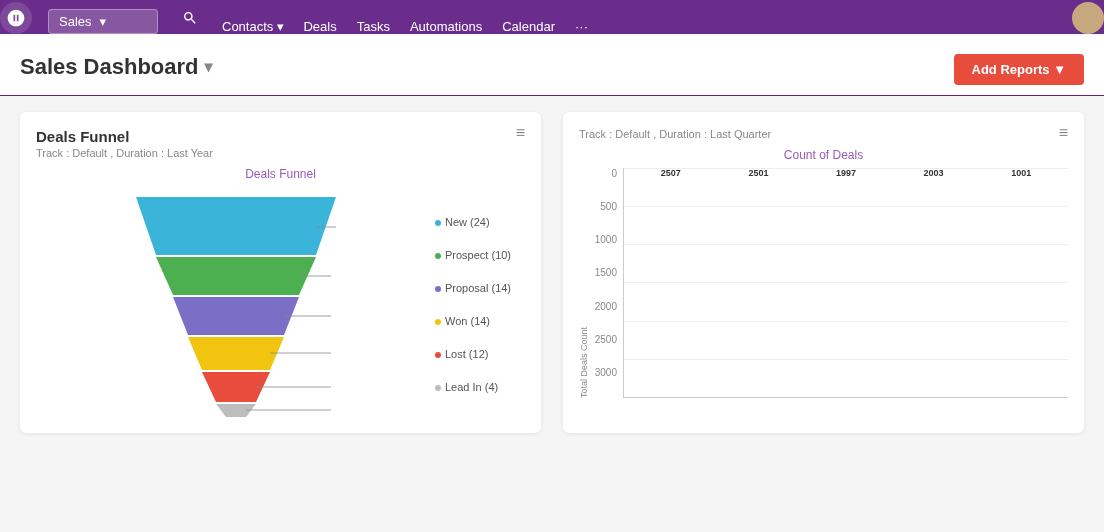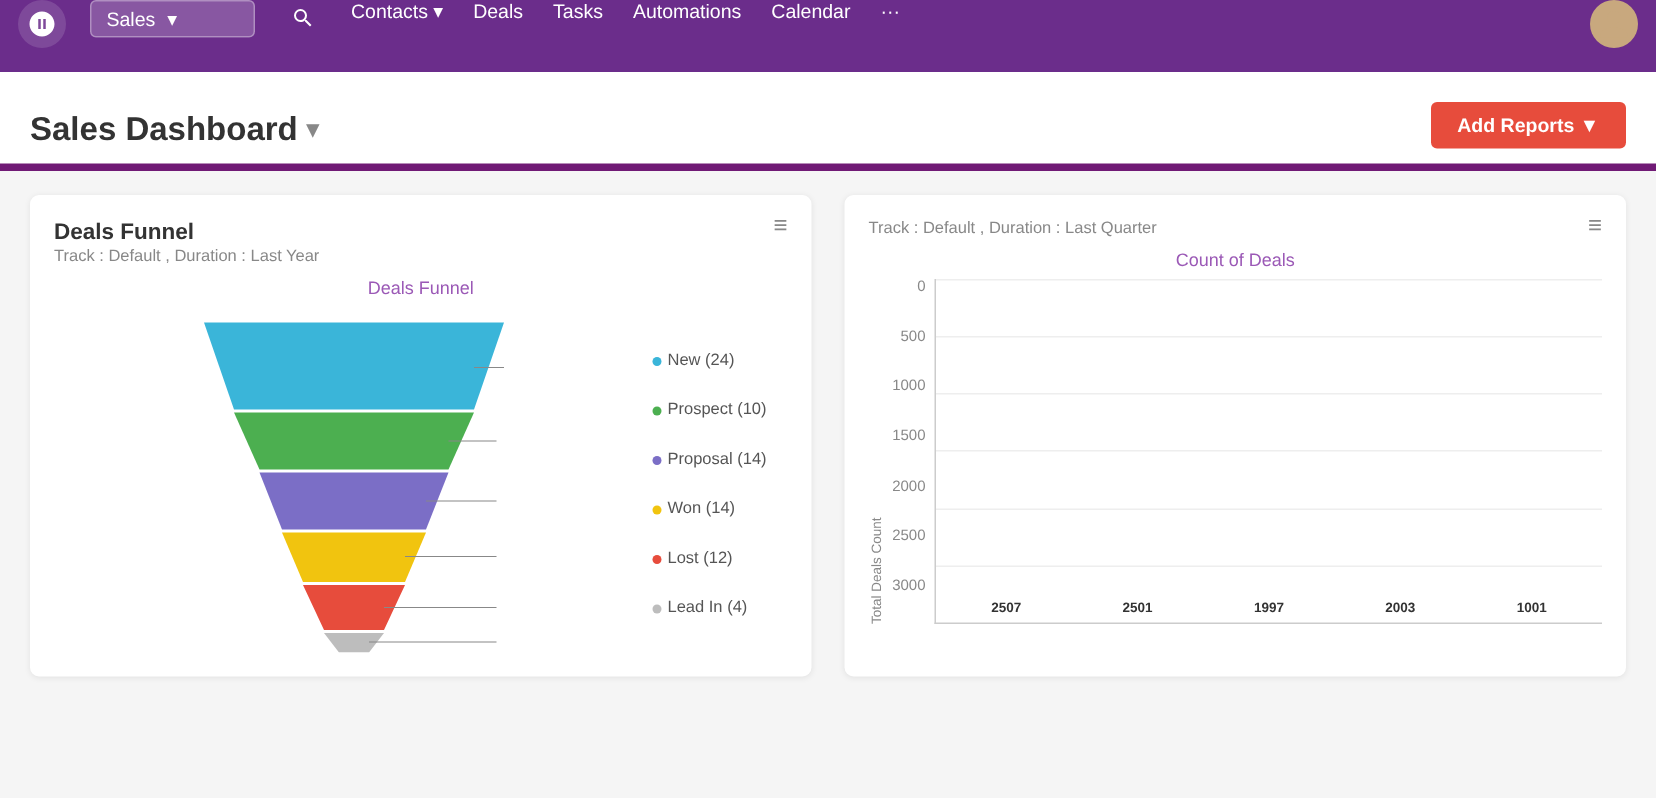--- a/index.html
+++ b/index.html
@@ -1,24 +1,24 @@
 <!DOCTYPE html>
 <html><head>
   <meta charset="utf-8">
   <style>
     * { box-sizing: border-box; margin: 0; padding: 0; }
     body { font-family: 'Segoe UI', Arial, sans-serif; background: #f5f5f5; min-height: 532px; }
 
     
     .topnav {
       background: #6b2d8b;
-      height: 48px;
-      display: flex;
-      align-items: flex-start;
-      padding: 0 12px;
+      height: 34px;
+      display: flex;
+      align-items: flex-end;
+      padding: 0 0;
       gap: 16px;
     }
     .nav-logo {
       width: 32px; height: 32px;
       background: #fff2;
       border-radius: 50%;
       display: flex; align-items: center; justify-content: center;
     }
     .nav-logo svg { width: 20px; height: 20px; }
     .nav-sales-dropdown {
@@ -54,23 +54,23 @@
       overflow: hidden;
       background: #c8a87e;
       display: flex; align-items: center; justify-content: center;
       cursor: pointer;
     }
 
     
     .page-header {
       background: #fff;
       padding: 14px 20px 10px;
-      border-bottom: 5px solid #701a75;
-      display: flex;
-      align-items: flex-end;
+      border-bottom: 1px solid #701a75;
+      display: flex;
+      align-items: center;
       justify-content: space-between;
     }
     .page-title-group {}
     .page-title {
       font-size: 22px;
       font-weight: 700;
       color: #333;
       display: flex; align-items: center; gap: 6px;
     }
     .page-subtitle {
@@ -368,21 +368,21 @@
         <span>3000</span>
         <span>2500</span>
         <span>2000</span>
         <span>1500</span>
         <span>1000</span>
         <span>500</span>
         <span>0</span>
       </div>
 
       <div style="flex:1;display:flex;flex-direction:column;">
-        <div class="bars-grid" style="flex:1;position:relative;border-left:1px solid #ccc;border-bottom:1px solid #ccc;display:flex;align-items:flex-end;gap:10px;padding:0 8px 0 8px;">
+        <div class="bars-grid" style="flex:1;position:relative;border-left:1px solid #ccc;border-bottom:1px solid #ccc;display:flex;align-items:flex-start;gap:10px;padding:0 8px 0 8px;">
 
           <div class="grid-lines">
             <div class="grid-line"></div>
             <div class="grid-line"></div>
             <div class="grid-line"></div>
             <div class="grid-line"></div>
             <div class="grid-line"></div>
             <div class="grid-line"></div>
             <div style="border:none;"></div>
           </div>

